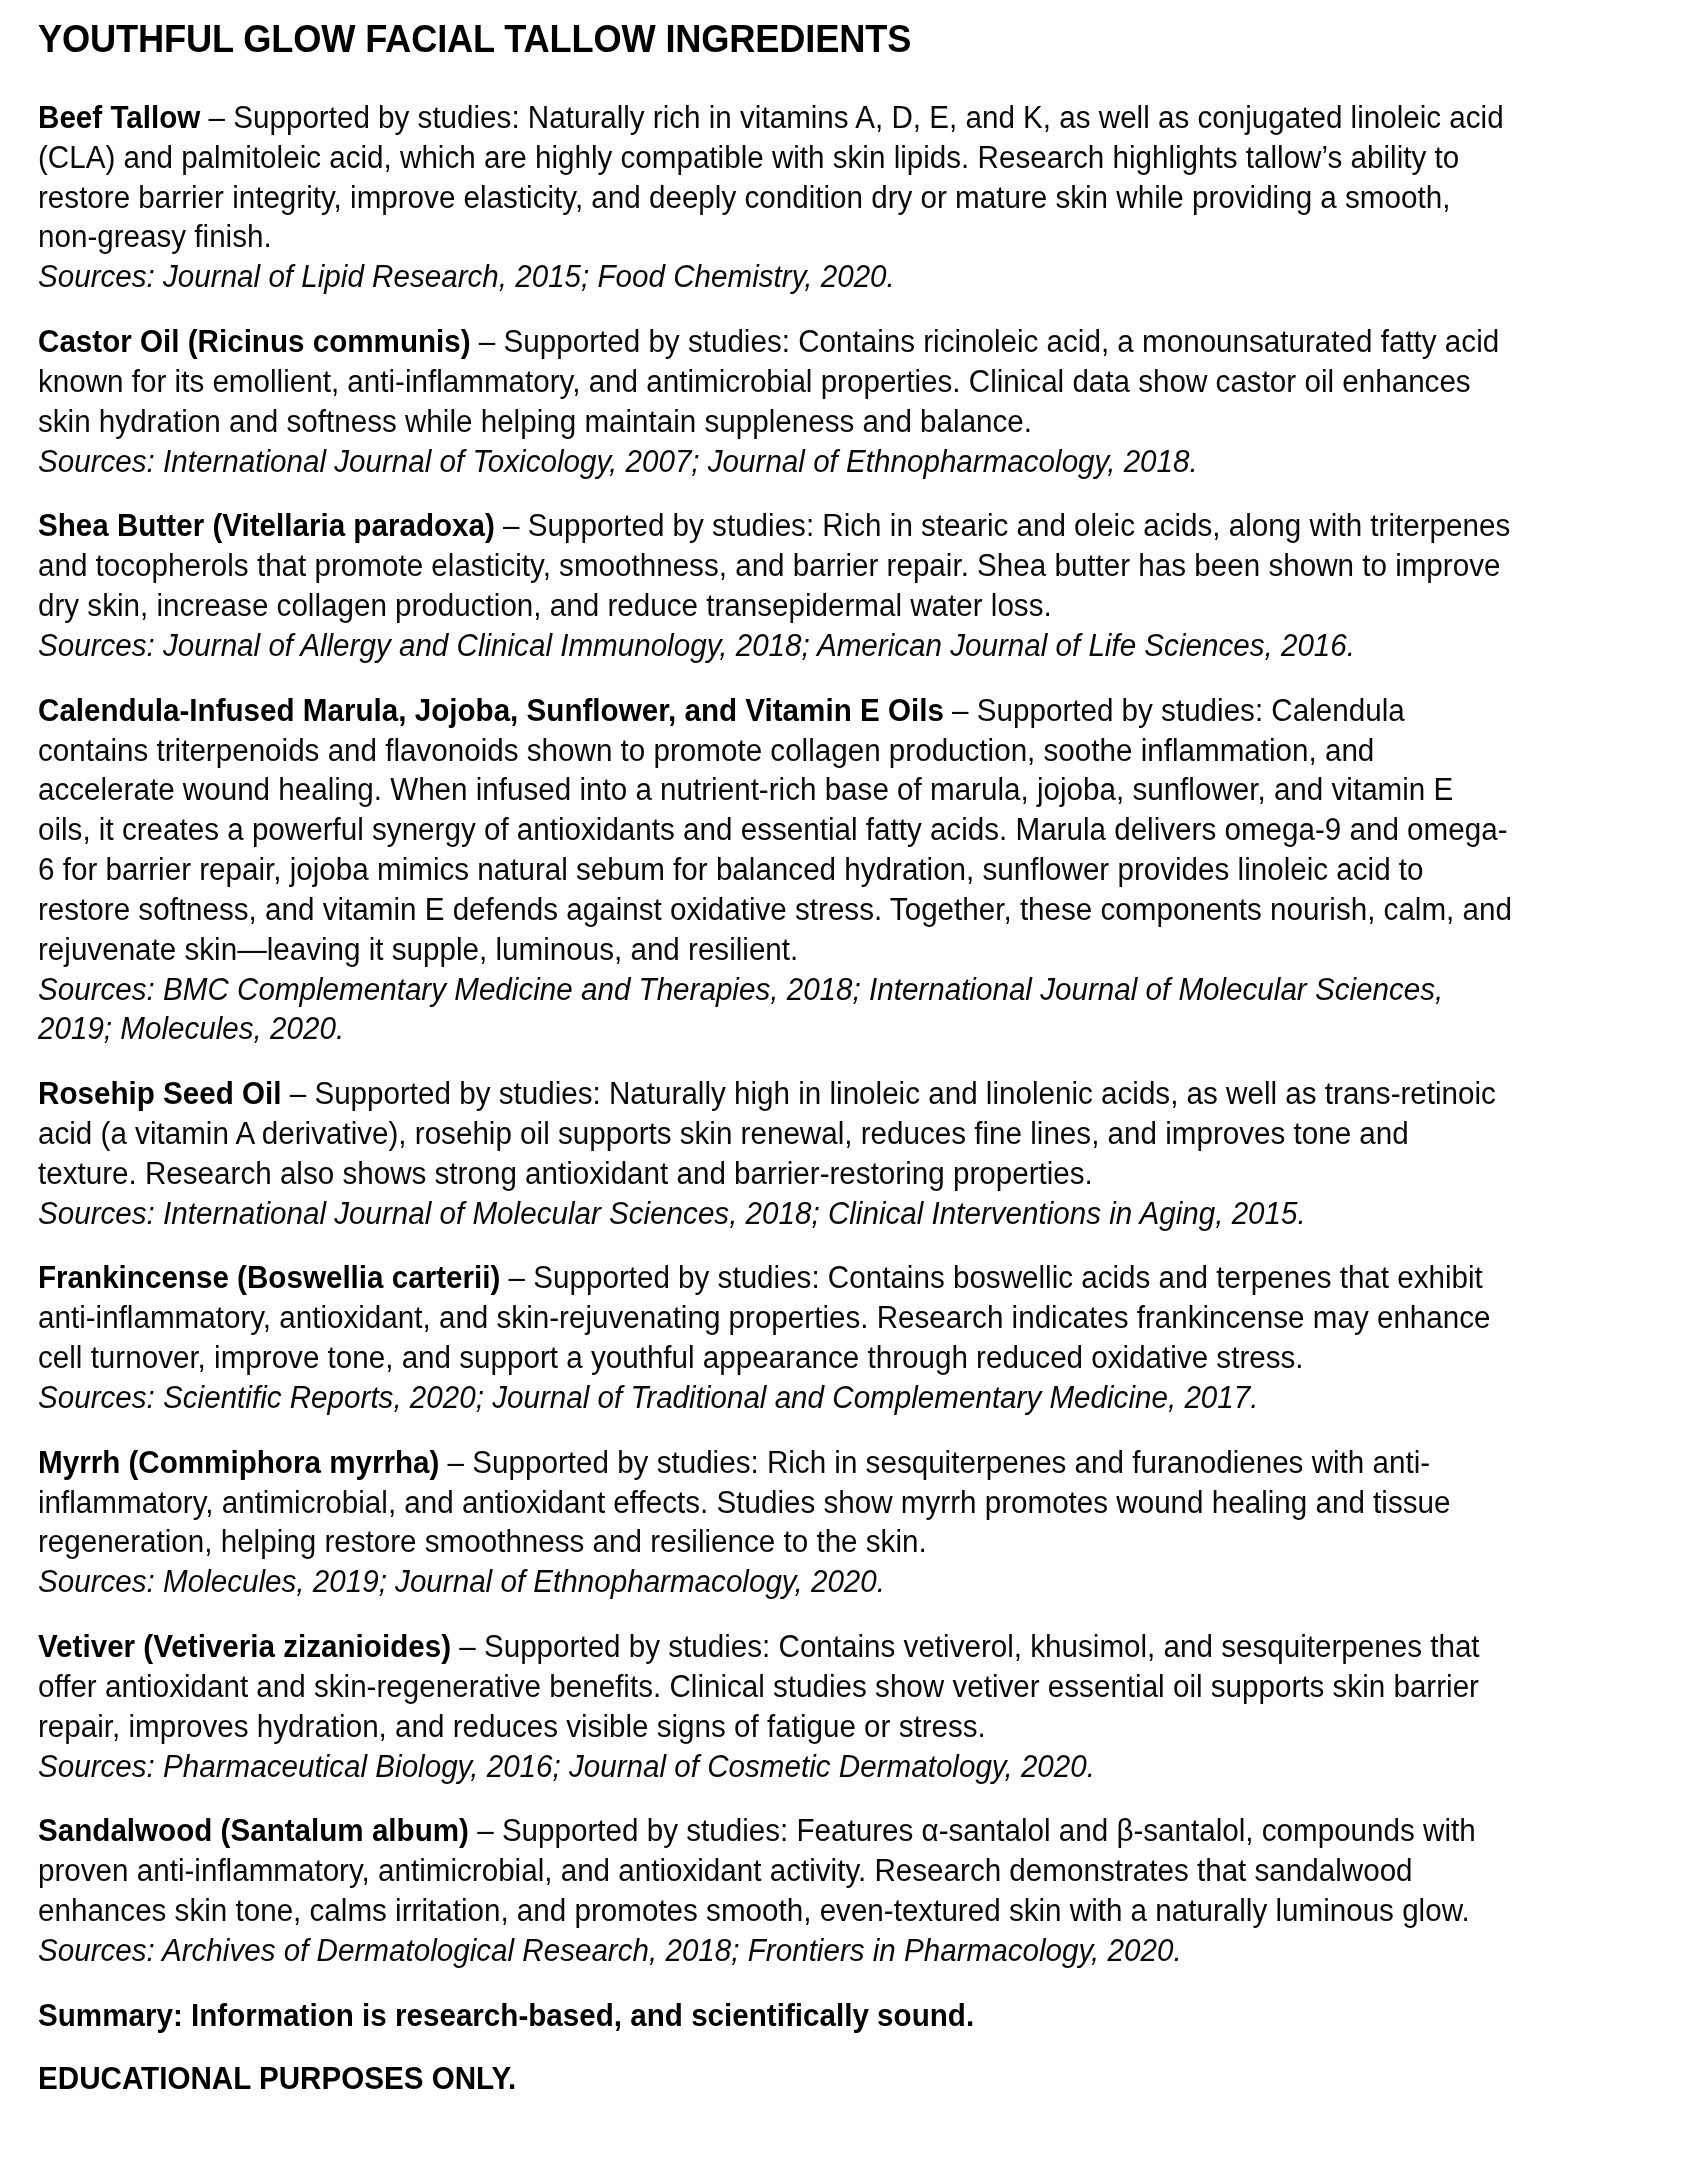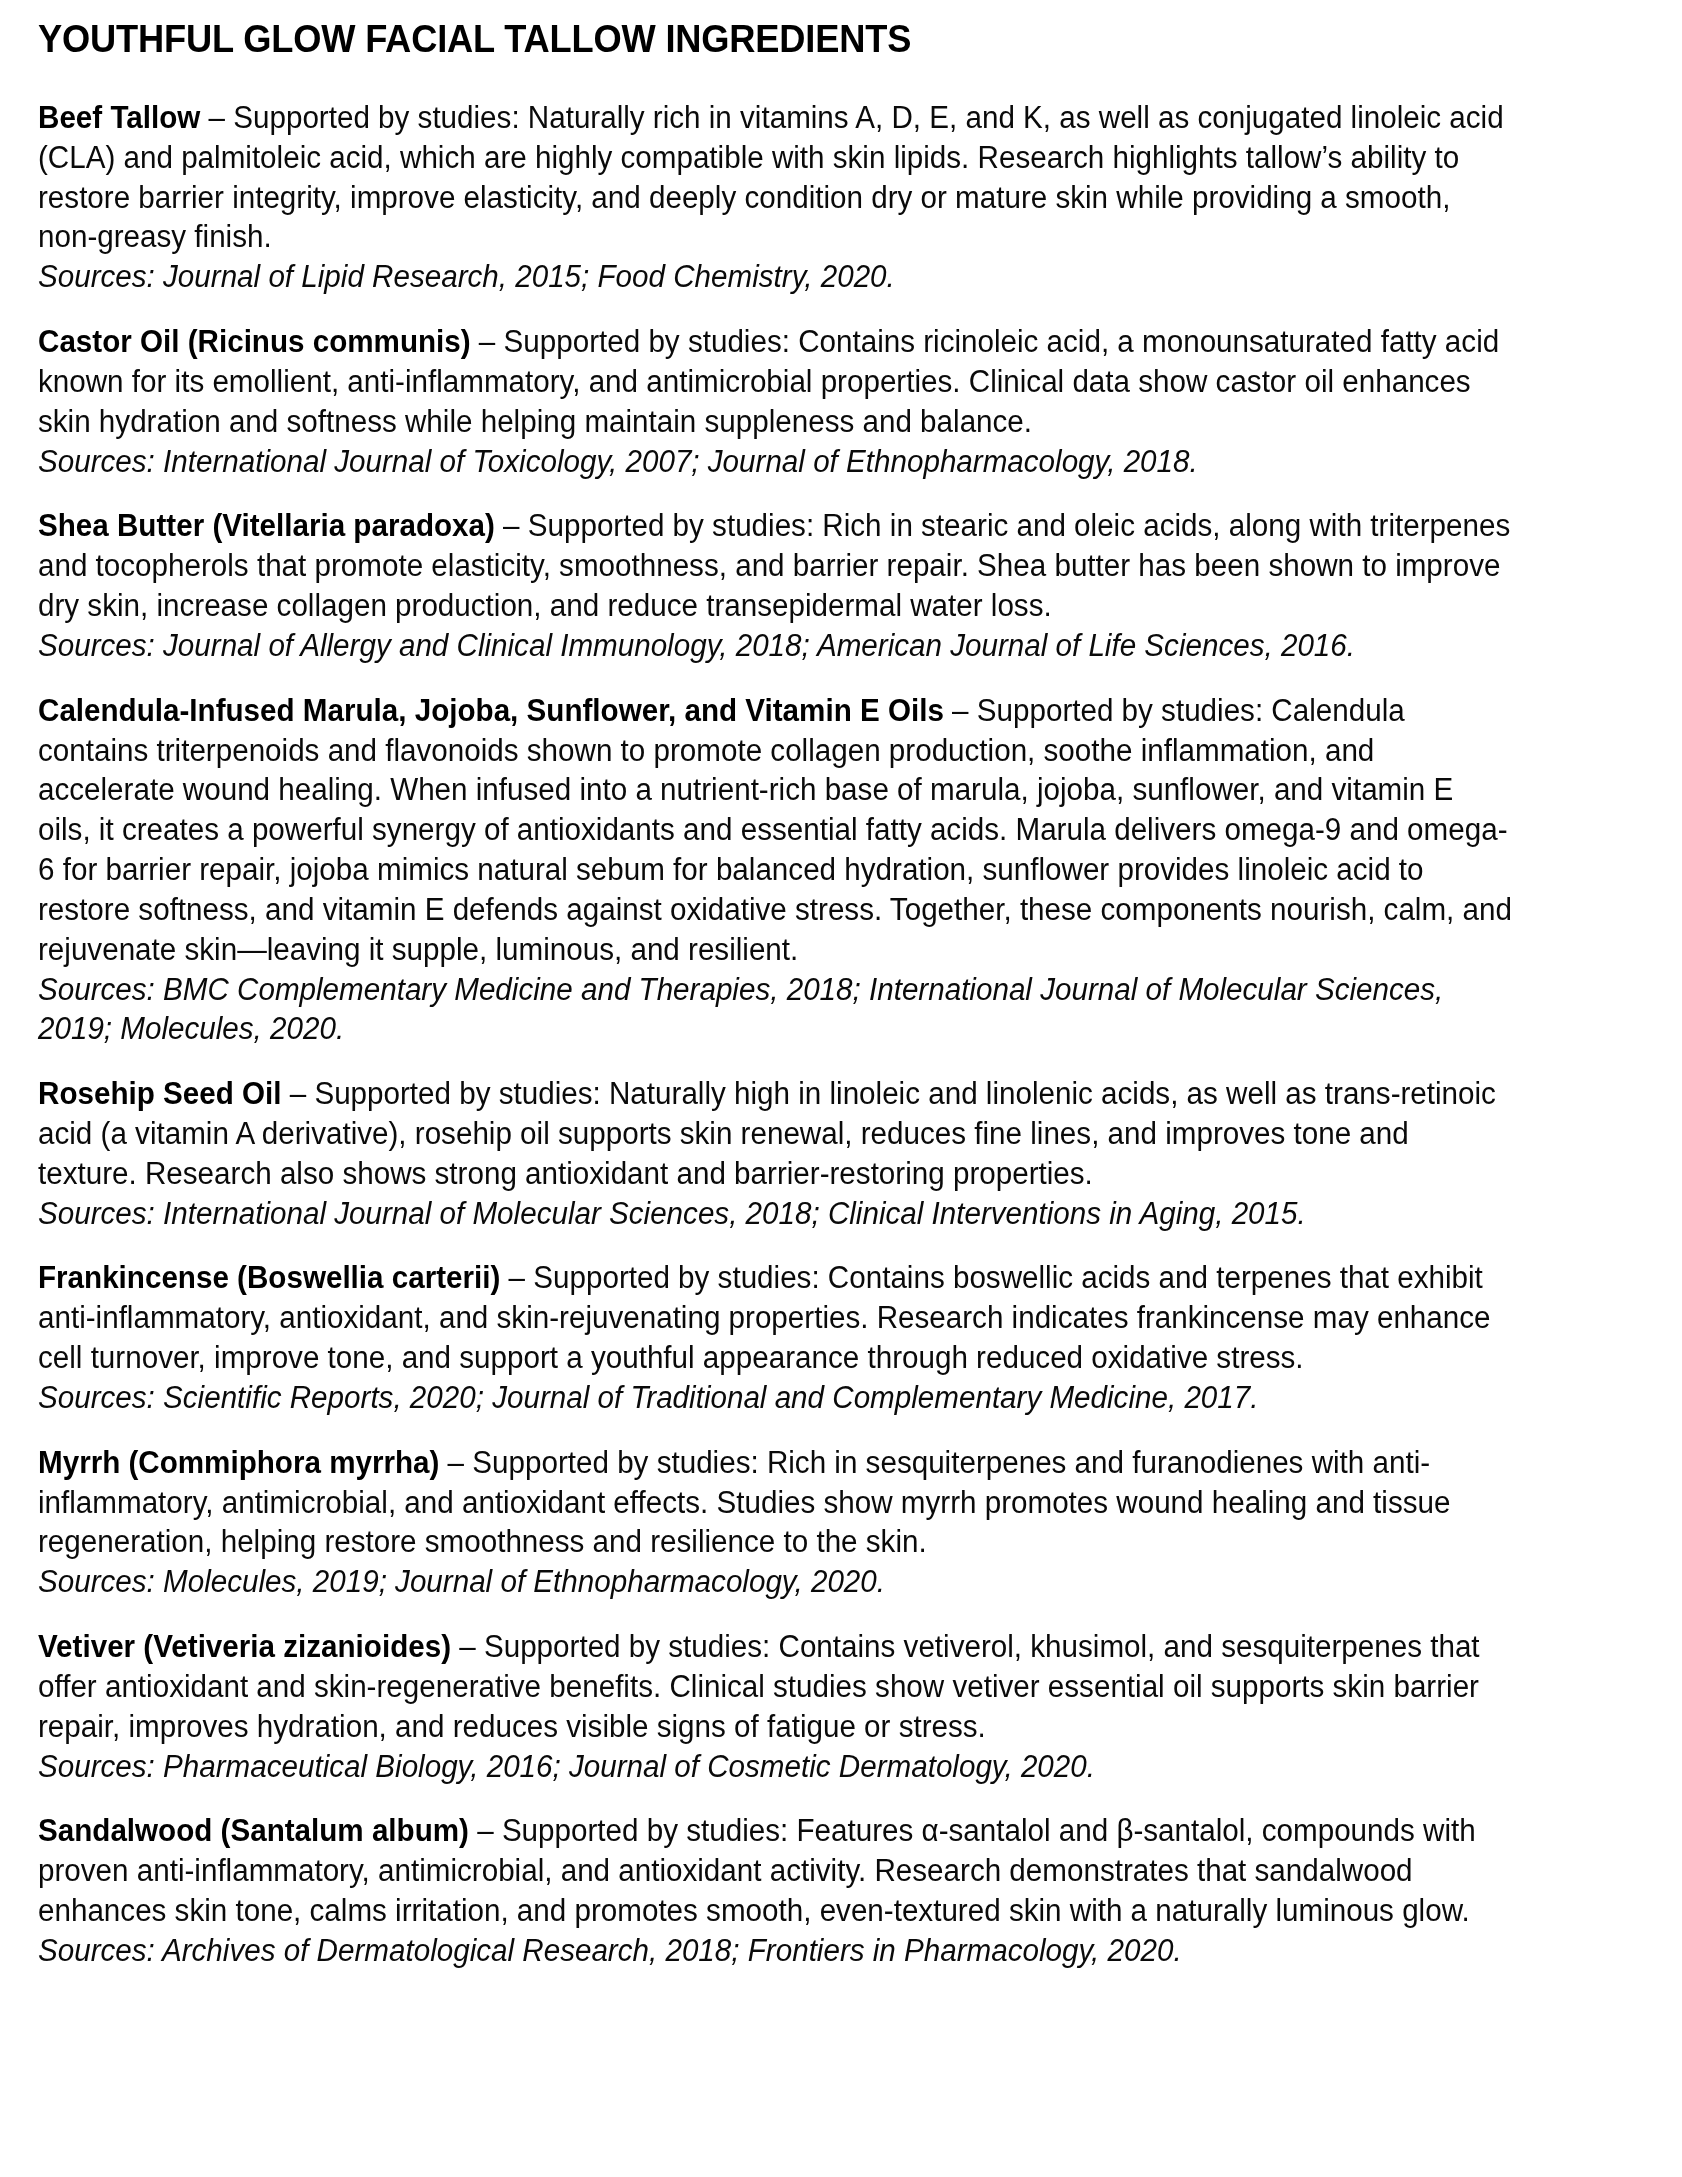--- a/index.html
+++ b/index.html
@@ -121,15 +121,19 @@
     <div class="entry">
       <p class="entry-body"><span class="entry-name">Vetiver (Vetiveria zizanioides)</span><span class="entry-dash"> – </span><span>Supported by studies: Contains vetiverol, khusimol, and sesquiterpenes that offer antioxidant and skin-regenerative benefits. Clinical studies show vetiver essential oil supports skin barrier repair, improves hydration, and reduces visible signs of fatigue or stress.</span><span class="entry-sources">Sources: Pharmaceutical Biology, 2016; Journal of Cosmetic Dermatology, 2020.</span></p>
     </div>
 
     <div class="entry">
       <p class="entry-body"><span class="entry-name">Sandalwood (Santalum album)</span><span class="entry-dash"> – </span><span>Supported by studies: Features α-santalol and β-santalol, compounds with proven anti-inflammatory, antimicrobial, and antioxidant activity. Research demonstrates that sandalwood enhances skin tone, calms irritation, and promotes smooth, even-textured skin with a naturally luminous glow.</span><span class="entry-sources">Sources: Archives of Dermatological Research, 2018; Frontiers in Pharmacology, 2020.</span></p>
     </div>
 
   </div>
 
+  <div class="closing">
+    <p class="closing-line">Summary: Information is research-based, and scientifically sound.</p>
+    <p class="closing-line caps">EDUCATIONAL PURPOSES ONLY.</p>
+  </div>
 
 </div>
 
 
 </body></html>

